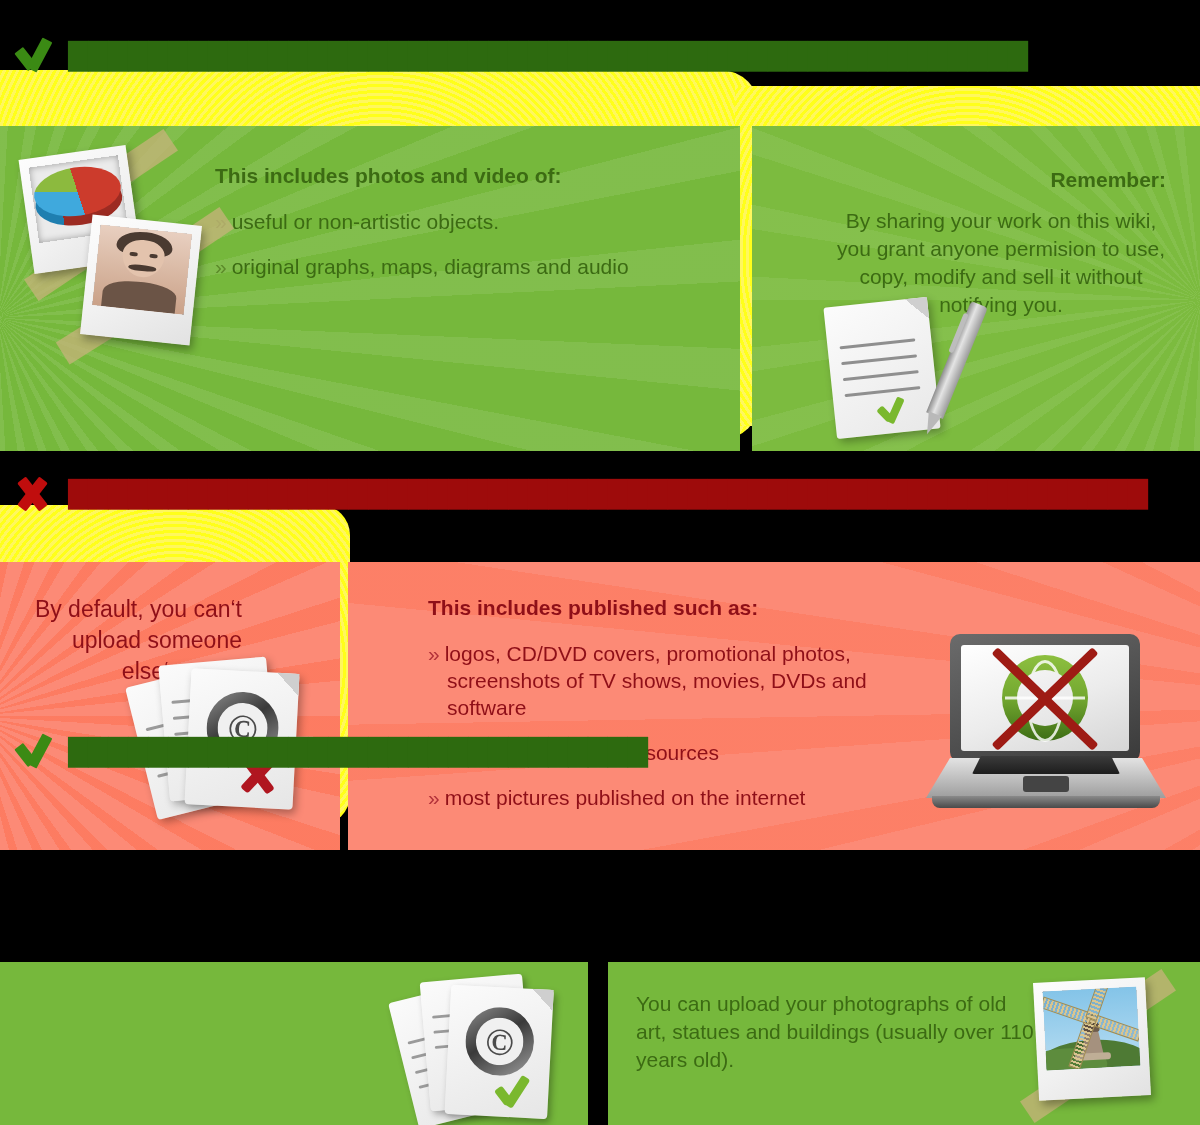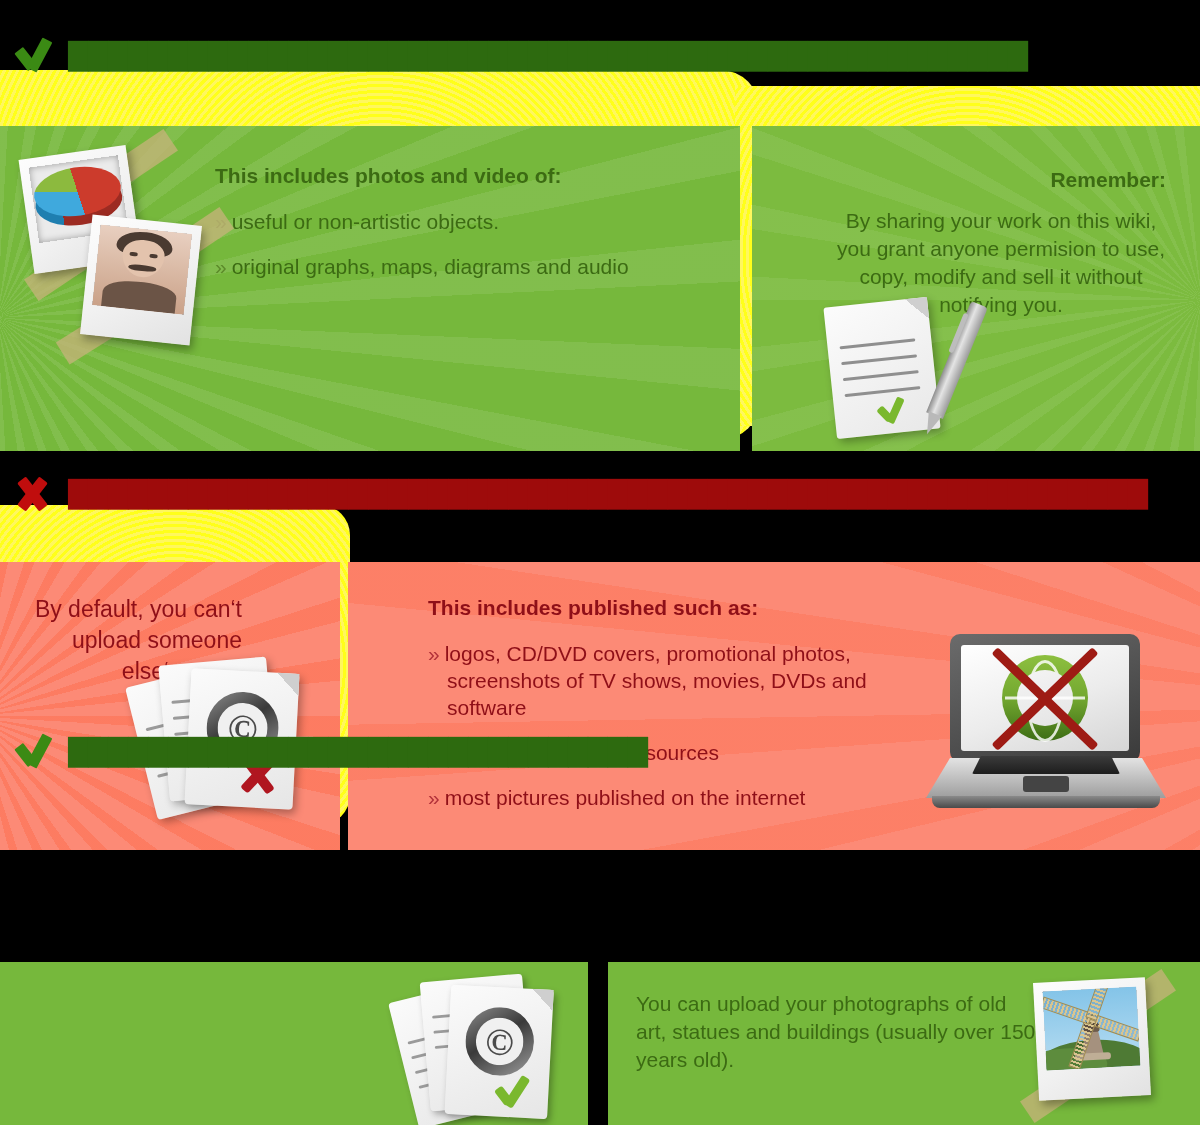--- a/index.html
+++ b/index.html
@@ -543,21 +543,21 @@
           <div class="doc-fold"></div>
           <div class="c-sym">©</div>
           <div class="c-chk"></div>
         </div>
       </div>
     </div>
   </div>
 
   <div class="panel green-bg" style="left:608px; top:922px; width:592px; height:178px;">
     <div class="content" style="position:absolute; left:28px; top:28px; width:400px;">
-      <div class="para">You can upload your photographs of old art, statues and buildings (usually over 150 years old).</div>
+      <div class="para">You can upload your photographs of old art, statues and buildings (usually over 110 years old).</div>
     </div>
     <div class="illus" style="left:412px; top:8px; width:160px; height:162px;">
       <div class="tape" style="left:92px; top:14px; transform:rotate(-34deg);"></div>
       <div class="tape" style="left:2px; top:112px; transform:rotate(-34deg);"></div>
       <div class="polaroid" style="left:16px; top:10px; width:112px; height:118px; transform:rotate(-3deg);">
         <div class="ph">
           <div class="wm">
             <div class="wm-hill"></div>
             <div class="wm-hill2"></div>
             <div class="wm-base"></div>

